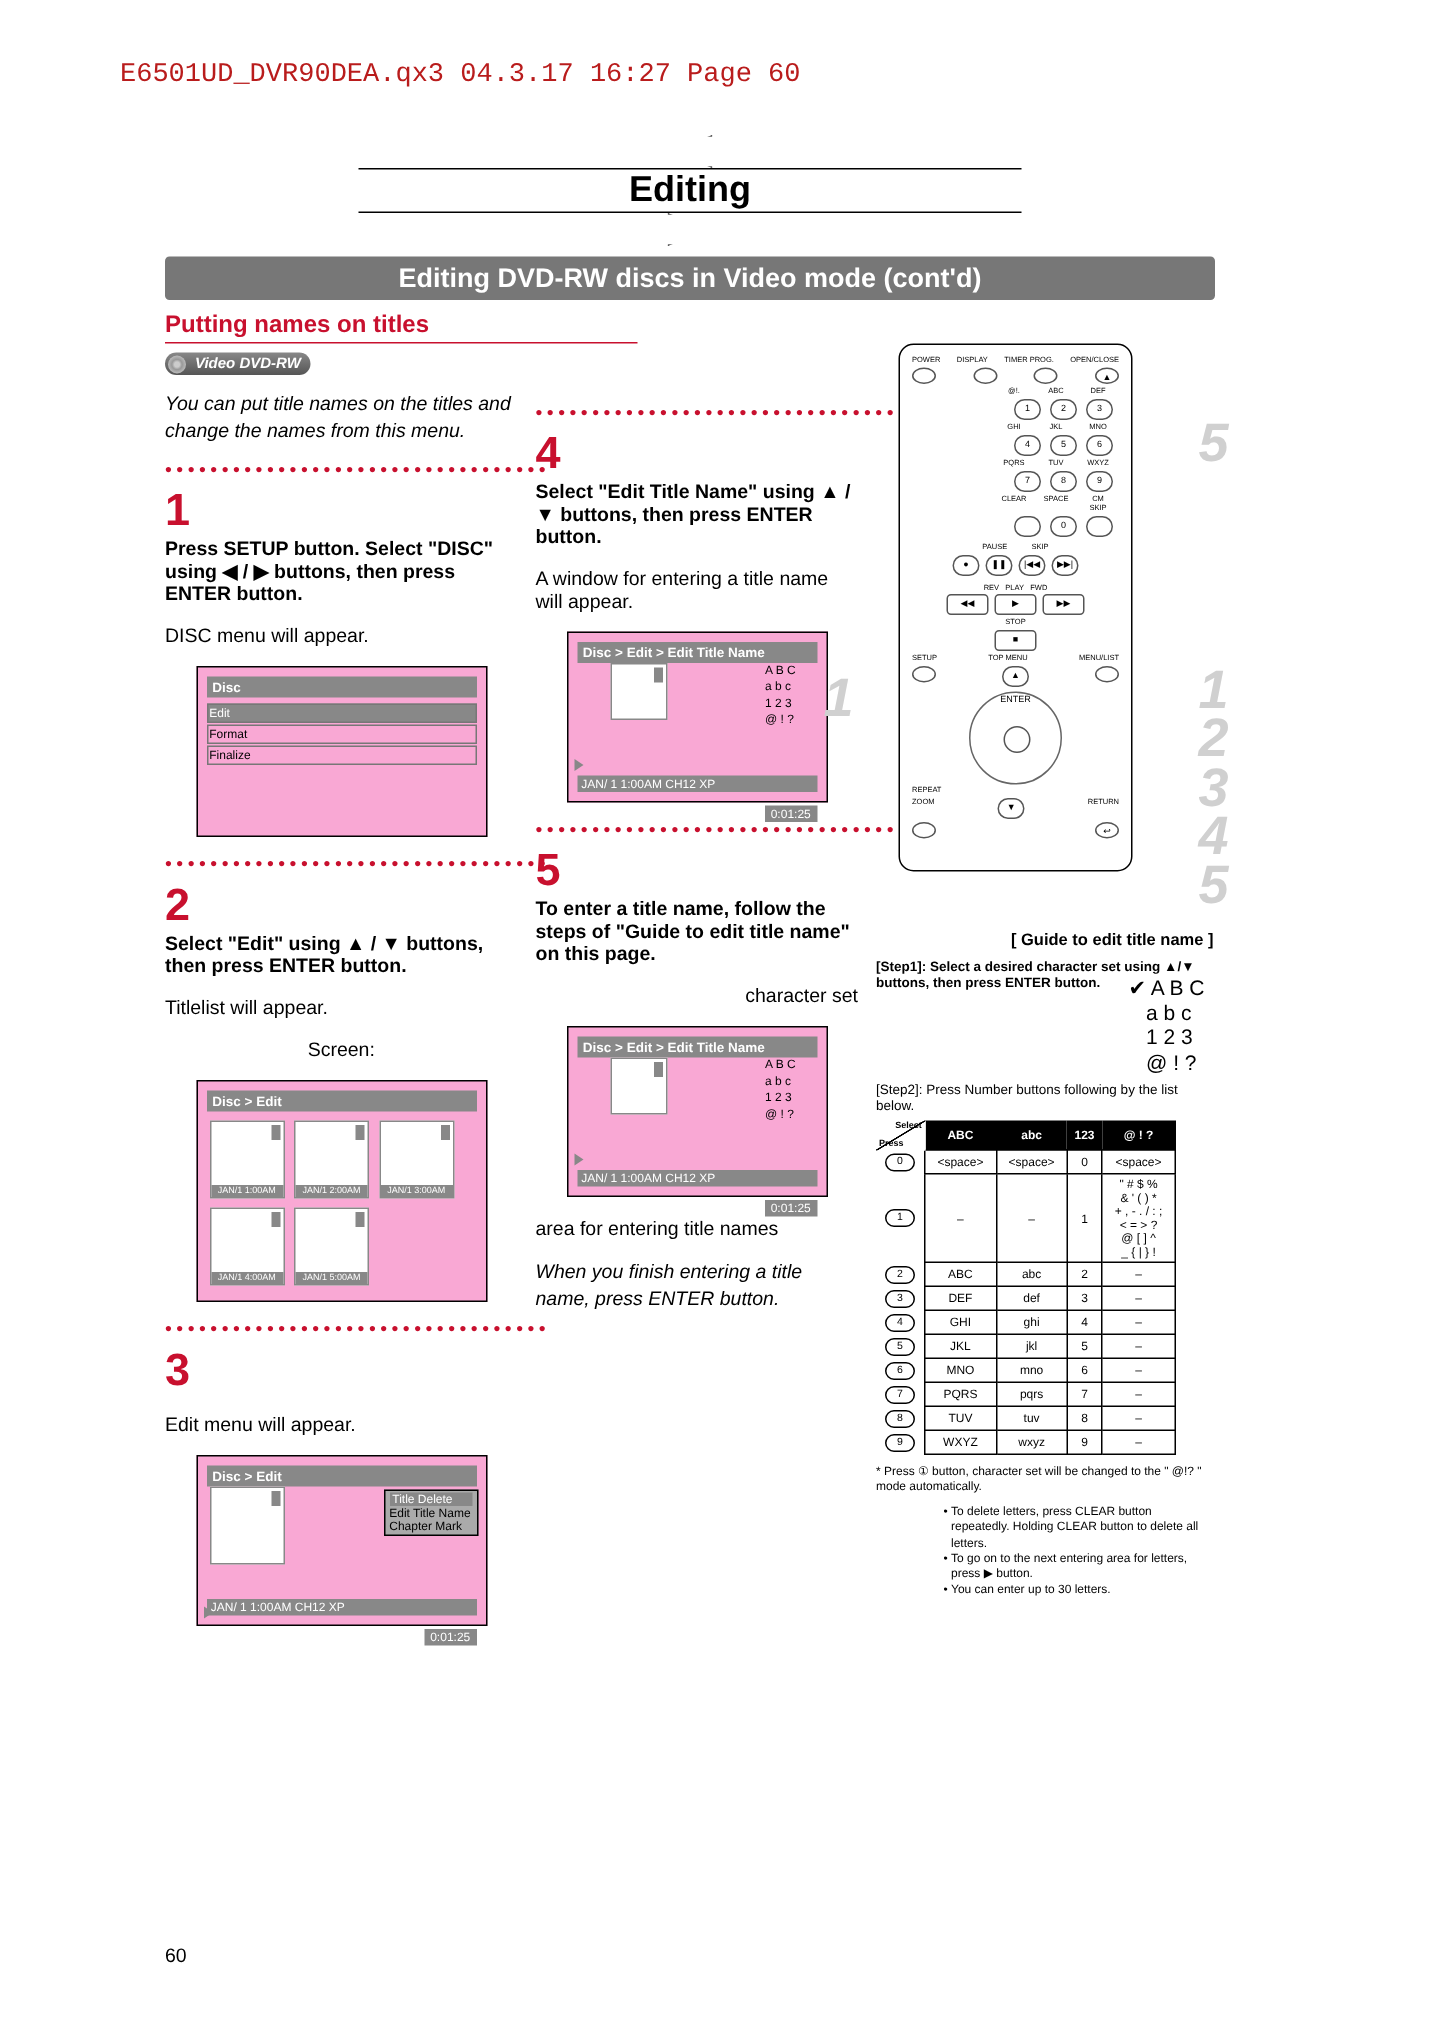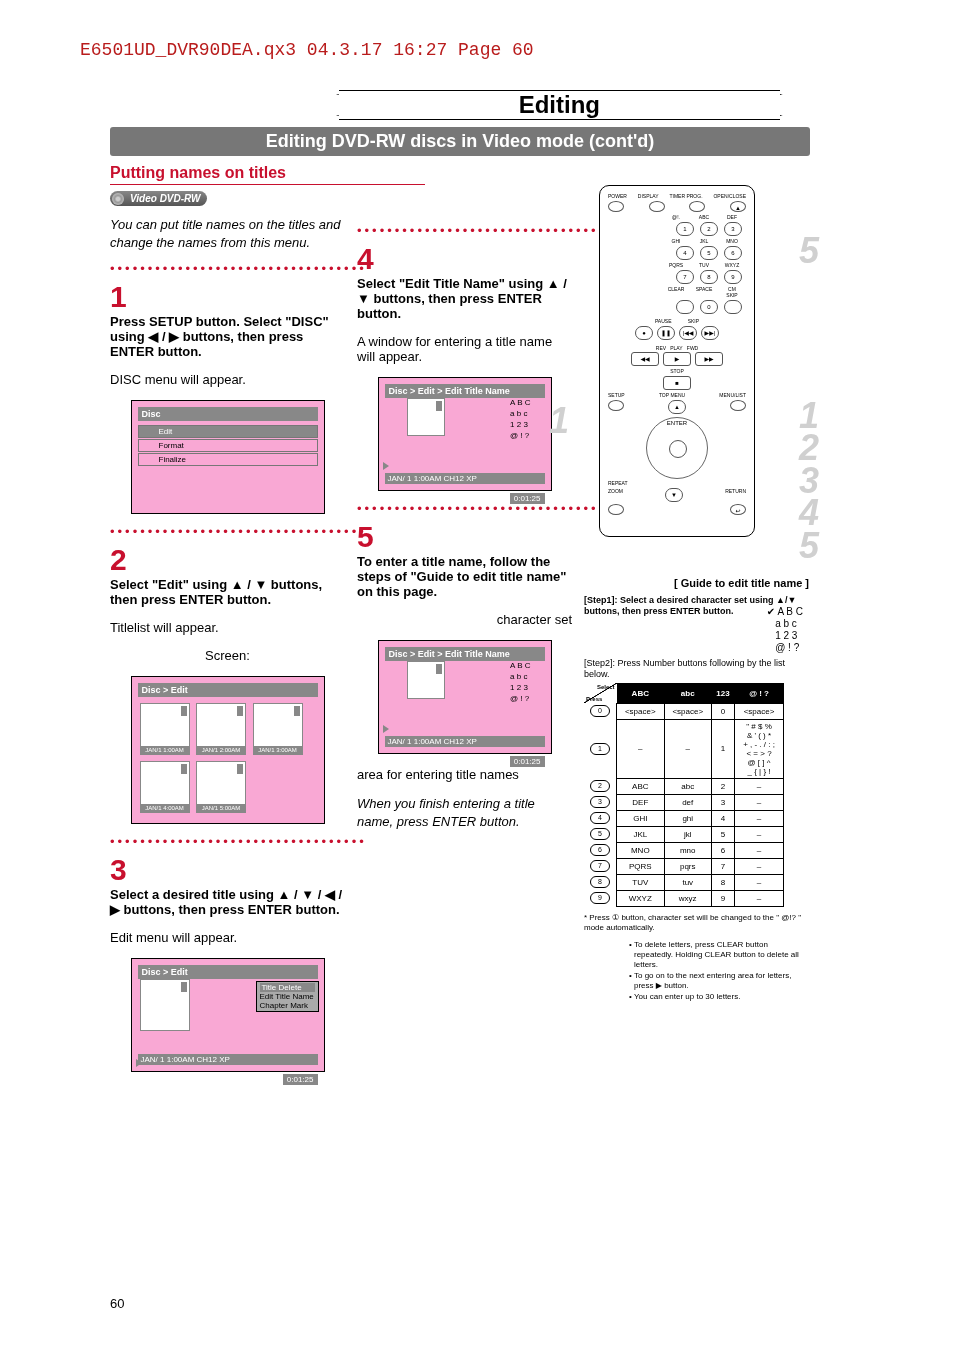--- a/index.html
+++ b/index.html
@@ -22,22 +22,23 @@
   }
   .page {
     position: absolute;
     top: 90px;
     left: 110px;
     width: 700px;
   }
   .title-frame {
     display: flex;
     align-items: center;
-    justify-content: flex-end;
+    justify-content: center;
     margin-bottom: 8px;
+    flex-direction: column;
   }
   .title-frame .chevron {
     width: 30px;
     height: 20px;
     border-top: 1px solid #000;
     border-bottom: 1px solid #000;
     clip-path: polygon(100% 0, 0 50%, 100% 100%);
     background: #fff;
   }
   .title-frame .chevron.right {
@@ -148,21 +149,21 @@
   }
   .ui-box .ui-head {
     background: #888;
     color: #fff;
     padding: 2px 4px;
     font-weight: bold;
     margin-bottom: 4px;
   }
   .ui-row {
     border: 1px solid #777;
-    padding: 1px 20px;
+    padding: 1px 1px;
     margin-bottom: 1px;
     font-size: 8px;
   }
   .ui-row.selected {
     background: #888;
     color: #fff;
   }
   .ui-statusbar {
     background: #888;
     color: #fff;
@@ -416,21 +417,20 @@
           <div class="ui-thumb"><div class="ui-thumb-caption">JAN/1 1:00AM</div></div>
           <div class="ui-thumb"><div class="ui-thumb-caption">JAN/1 2:00AM</div></div>
           <div class="ui-thumb"><div class="ui-thumb-caption">JAN/1 3:00AM</div></div>
           <div class="ui-thumb"><div class="ui-thumb-caption">JAN/1 4:00AM</div></div>
           <div class="ui-thumb"><div class="ui-thumb-caption">JAN/1 5:00AM</div></div>
         </div>
       </div>
 
       <div class="dotty">••••••••••••••••••••••••••••••••••</div>
       <div class="step-num">3</div>
-      <p class="step-text">Select a desired title using ▲ / ▼ / ◀ / ▶ buttons, then press ENTER button.</p>
       <p class="step-sub">Edit menu will appear.</p>
       <div class="ui-box" style="position:relative;height:100px">
         <div class="ui-head">Disc &gt; Edit</div>
         <div class="ui-thumb" style="position:absolute;top:18px;left:6px"></div>
         <div class="ui-right-sub">
           <div style="background:#888;color:#fff;padding:0 2px">Title Delete</div>
           <div>Edit Title Name</div>
           <div>Chapter Mark</div>
         </div>
         <div class="ui-play-tri"></div>
@@ -609,21 +609,21 @@
             <span class="rbtn oval"></span>
             <span></span>
             <span class="rbtn oval">↩</span>
           </div>
         </div>
       </div>
 
       <div class="guide-title">[ Guide to edit title name ]</div>
       <div class="guide-step">
         <b>[Step1]: Select a desired character set using ▲/▼ buttons, then press ENTER button.</b>
-        <div style="float:right;font-size:10px;text-align:left;margin-right:6px">
+        <div style="float:right;font-size:14px;text-align:left;margin-right:6px">
           <span>✔ </span><span>A B C</span><br>
           &nbsp;&nbsp;&nbsp;<span>a b c</span><br>
           &nbsp;&nbsp;&nbsp;<span>1 2 3</span><br>
           &nbsp;&nbsp;&nbsp;<span>@ ! ?</span>
         </div>
         <div style="clear:both"></div>
       </div>
       <div class="guide-step">[Step2]: Press Number buttons following by the list below.</div>
 
       <table class="char-table">

